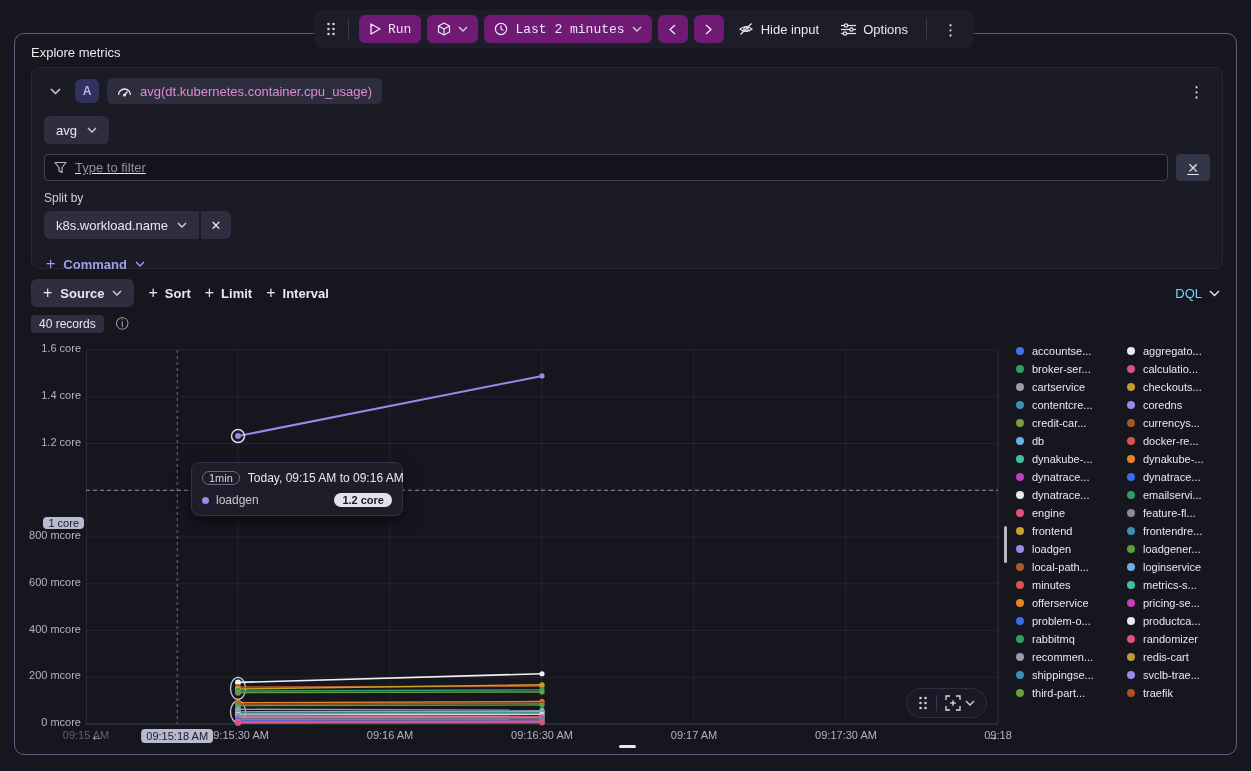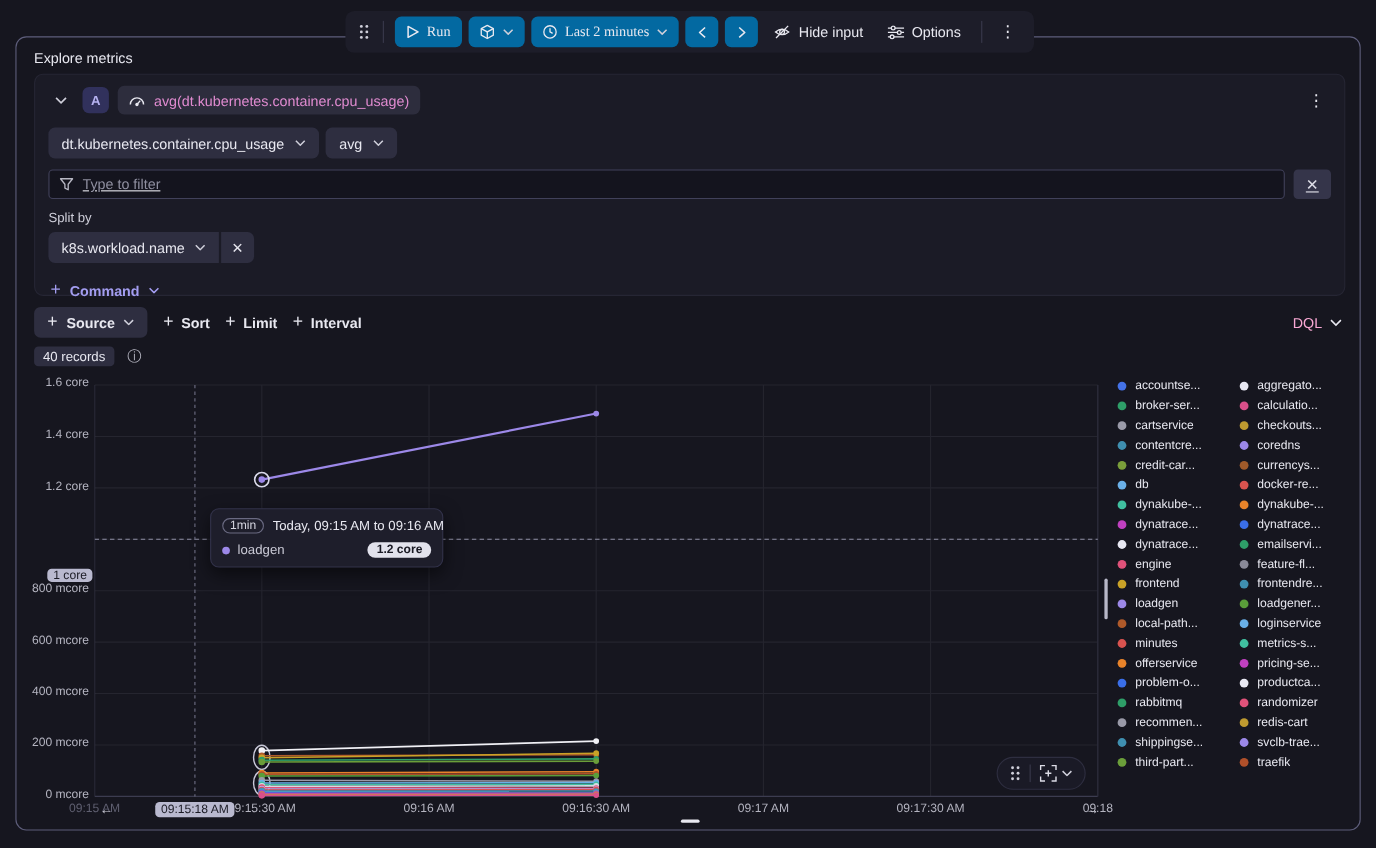--- a/index.html
+++ b/index.html
@@ -13,22 +13,22 @@
 
   
   .toolbar {
     position:absolute; left:314px; top:10px; height:38px;
     background:#1d1d29; border-radius:8px;
     display:flex; align-items:center; gap:6px; padding:0 10px; z-index:20;
   }
   .tb-divider { width:1px; height:20px; background:#3a3a4c; margin:0 4px; }
   .tb-btn {
     display:flex; align-items:center; gap:7px; height:28px; padding:0 10px;
-    background:#0369a1; border:none; border-radius:6px; color:#e8e8f0;
-    font-family:Liberation Serif, serif; font-size:13px; cursor:pointer;
+    background:#701a75; border:none; border-radius:6px; color:#e8e8f0;
+    font-family:Liberation Mono, monospace; font-size:13px; cursor:pointer;
   }
   .tb-btn.square { width:30px; padding:0; justify-content:center; }
   .tb-txtbtn {
     display:flex; align-items:center; gap:7px; height:28px; padding:0 8px;
     background:transparent; border:none; border-radius:6px; color:#e8e8f0;
     font-family:inherit; font-size:13px; cursor:pointer;
   }
   .kebab { color:#e8e8f0; font-size:15px; line-height:1; letter-spacing:0; background:transparent; border:none; cursor:pointer; padding:2px 6px; }
 
   
@@ -97,21 +97,21 @@
   .actions-row { position:absolute; left:16px; top:245px; right:16px; display:flex; align-items:center; gap:14px; }
   .action-src {
     display:flex; align-items:center; gap:8px; height:28px; padding:0 12px;
     background:#2e2e40; border:none; border-radius:6px; color:#e8e8f0;
     font-family:inherit; font-size:13px; font-weight:bold; cursor:pointer;
   }
   .action-txt {
     display:flex; align-items:center; gap:7px; background:transparent; border:none;
     color:#e8e8f0; font-family:inherit; font-size:13px; font-weight:bold; cursor:pointer;
   }
-  .dql-btn { margin-left:auto; display:flex; align-items:center; gap:7px; background:transparent; border:none; color:#f9a8d4; font-size:13px; font-family:inherit; cursor:pointer; }
+  .dql-btn { margin-left:auto; display:flex; align-items:center; gap:7px; background:transparent; border:none; color:#7dd3fc; font-size:13px; font-family:inherit; cursor:pointer; }
 
   
   .status-row { position:absolute; left:16px; top:281px; display:flex; align-items:center; gap:12px; }
   .records-badge { background:#2e2e40; border-radius:4px; padding:2px 8px; font-size:12px; color:#e8e8f0; }
   .exec-text { font-size:12px; color:#b8b8c4; }
   .info-icon { color:#b8b8c4; font-size:13px; }
 
   
   #chart-region { position:absolute; left:0; top:307px; width:1221px; height:413px; }
   #plot { position:absolute; left:71px; top:3px; }
@@ -256,26 +256,20 @@
               <path d="M1.5 10 A6 6 0 0 1 13.5 10"></path>
               <line x1="7.5" y1="10" x2="10.5" y2="6.5"></line>
             </g>
             <circle cx="7.5" cy="10" r="1.5" fill="#e8e8f0"></circle>
           </svg>
         <span>avg(dt.kubernetes.container.cpu_usage)</span>
       </span>
       <button class="kebab card-kebab">⋮</button>
     </div>
     <div class="q-row dd-row">
-      <button class="dd-btn">
-        <span>dt.kubernetes.container.cpu_usage</span>
-        <svg class="icon-svg" width="10" height="6" viewBox="0 0 10 6">
-            <polyline points="1,1 5,5 9,1" fill="none" stroke="#cfcfda" stroke-width="1.4"></polyline>
-          </svg>
-      </button>
       <button class="dd-btn">
         <span>avg</span>
         <svg class="icon-svg" width="10" height="6" viewBox="0 0 10 6">
             <polyline points="1,1 5,5 9,1" fill="none" stroke="#cfcfda" stroke-width="1.4"></polyline>
           </svg>
       </button>
     </div>
     <div class="q-row filter-row">
       <div class="filter-box">
         <svg class="icon-svg" width="13" height="13" viewBox="0 0 13 13">

